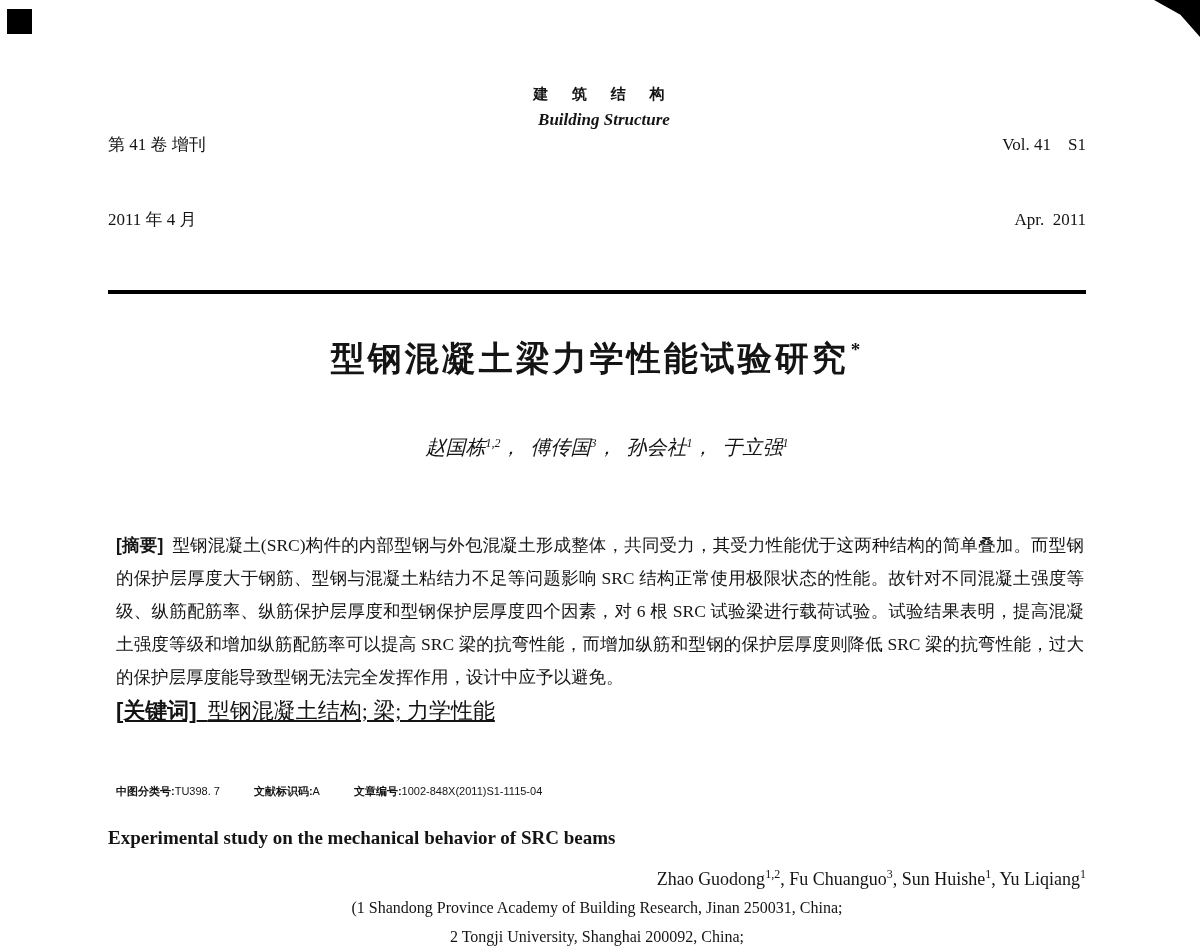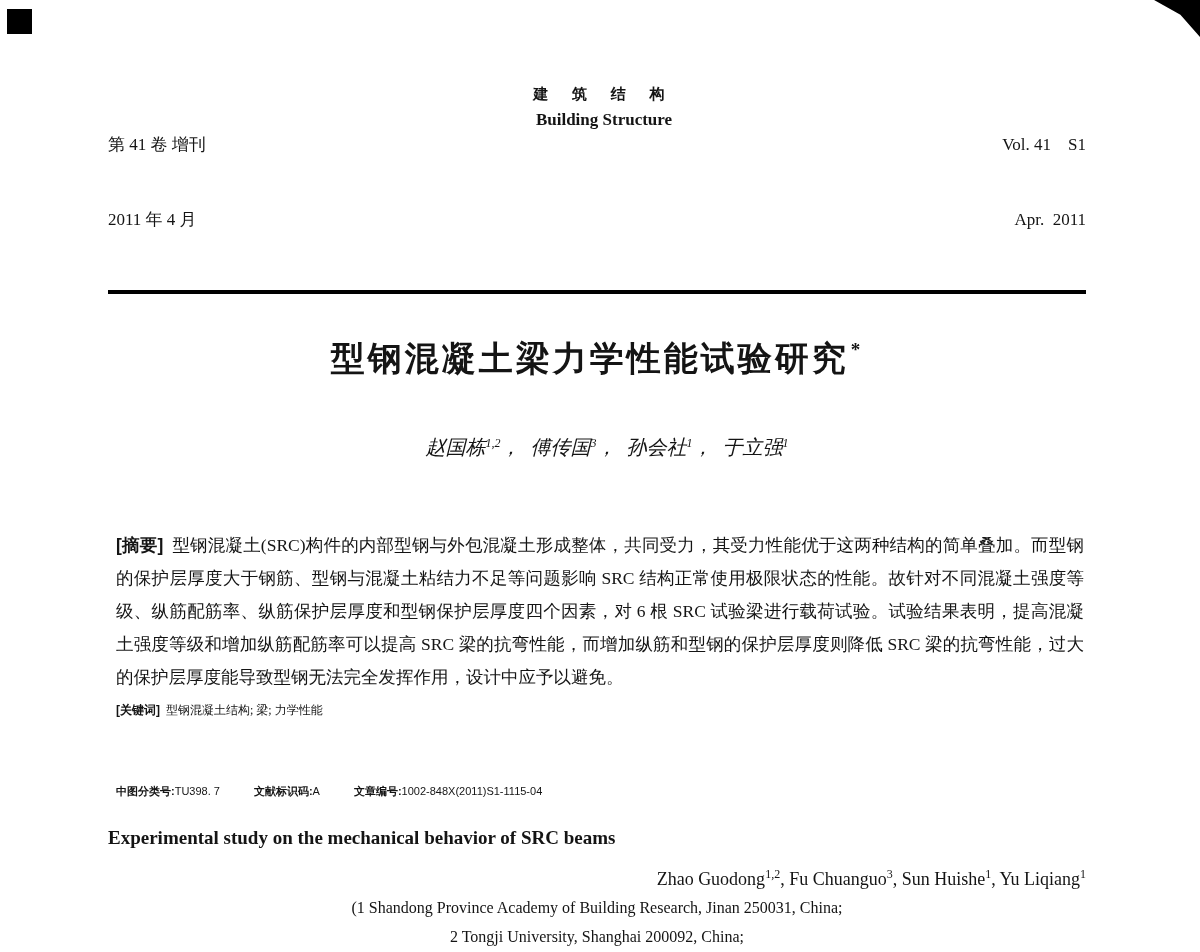--- a/index.html
+++ b/index.html
@@ -14,35 +14,35 @@
   
   .artifact { position:absolute; background:#000; }
   .artifact-tl { left:7px; top:9px; width:25px; height:25px; }
   .artifact-tr { right:0; top:0; width:56px; height:42px; clip-path:polygon(18% 0, 100% 0, 100% 88%, 65% 35%); }
 
   
   .journal-header { display:flex; justify-content:space-between; align-items:flex-start; font-size:17px; line-height:25px; }
   .jh-left { text-align:left; white-space:pre; }
   .jh-center { text-align:center; flex:1; }
   .jh-title-cn { font-size:15px; font-weight:bold; letter-spacing:10px; white-space:pre; }
-  .jh-title-en { font-size:17px; font-weight:bold; }
+  .jh-title-en { font-size:17px; font-weight:bold;font-style:italic; }
   .jh-right { text-align:right; white-space:pre; }
   .rule { height:4px; background:#000; margin-top:8px; }
 
   
   .title-cn { text-align:center; font-size:34px; font-weight:700; letter-spacing:3px; margin-top:34px; line-height:44px; }
   .title-mark { font-size:19px; vertical-align:14px; margin-left:2px; }
   .authors-cn { text-align:center; font-size:20px; margin-top:20px; line-height:28px; white-space:pre;font-style:italic; }
   .authors-cn sup, .authors-en sup { font-size:12px; vertical-align:7px; }
   .affil-cn { text-align:center; font-size:18px; margin-top:8px; line-height:26px; }
 
   
   .abstract-cn { margin-top:40px; padding:0 2px 0 8px; font-size:17.5px; line-height:33px; text-align:justify; }
   .abstract-cn .lbl, .keywords .lbl { font-weight:bold; font-family:"Liberation Sans","DejaVu Sans",sans-serif; }
-  .keywords { padding:0 2px 0 8px; font-size:12px; line-height:33px; }
+  .keywords { padding:0 2px 0 8px; font-size:22px; line-height:33px;text-decoration:underline; }
   .clc-line { padding:0 2px 0 8px; font-size:11px; line-height:33px; font-family:"Liberation Sans","DejaVu Sans",sans-serif;margin-top:48px; }
   .clc-line b { font-weight:bold; }
   .clc-line .grp { margin-right:34px; }
 
   
   .title-en { text-align:left; font-weight:bold; font-size:19px; margin-top:16px; line-height:28px; }
   .authors-en { text-align:right; font-size:18px; margin-top:8px; line-height:28px; }
   .affil-en { text-align:center; font-size:16px; line-height:29px; }
 </style>
 </head>

